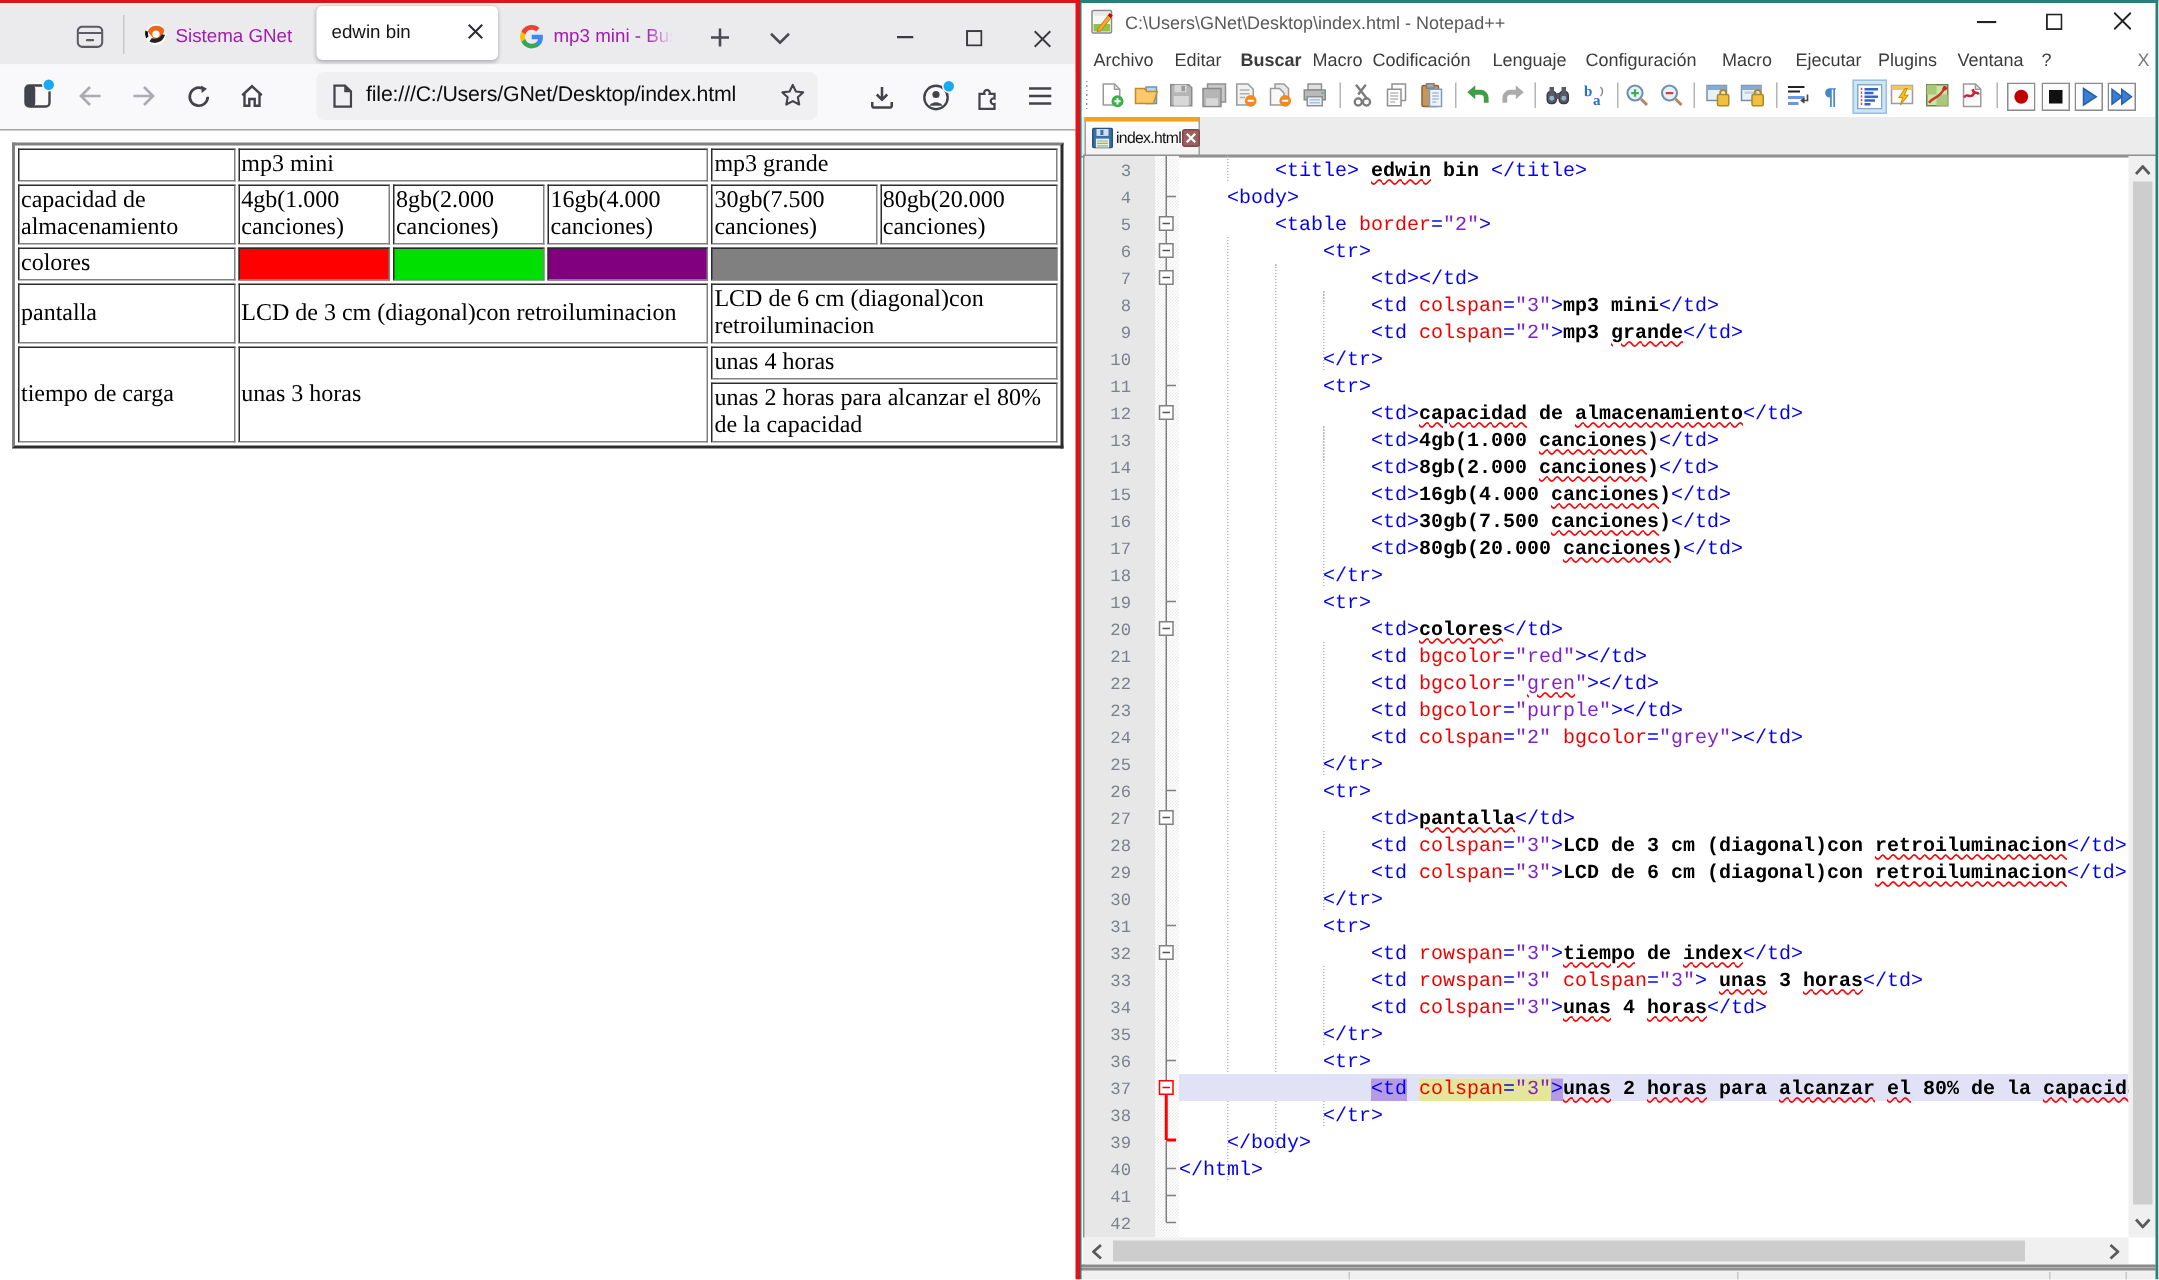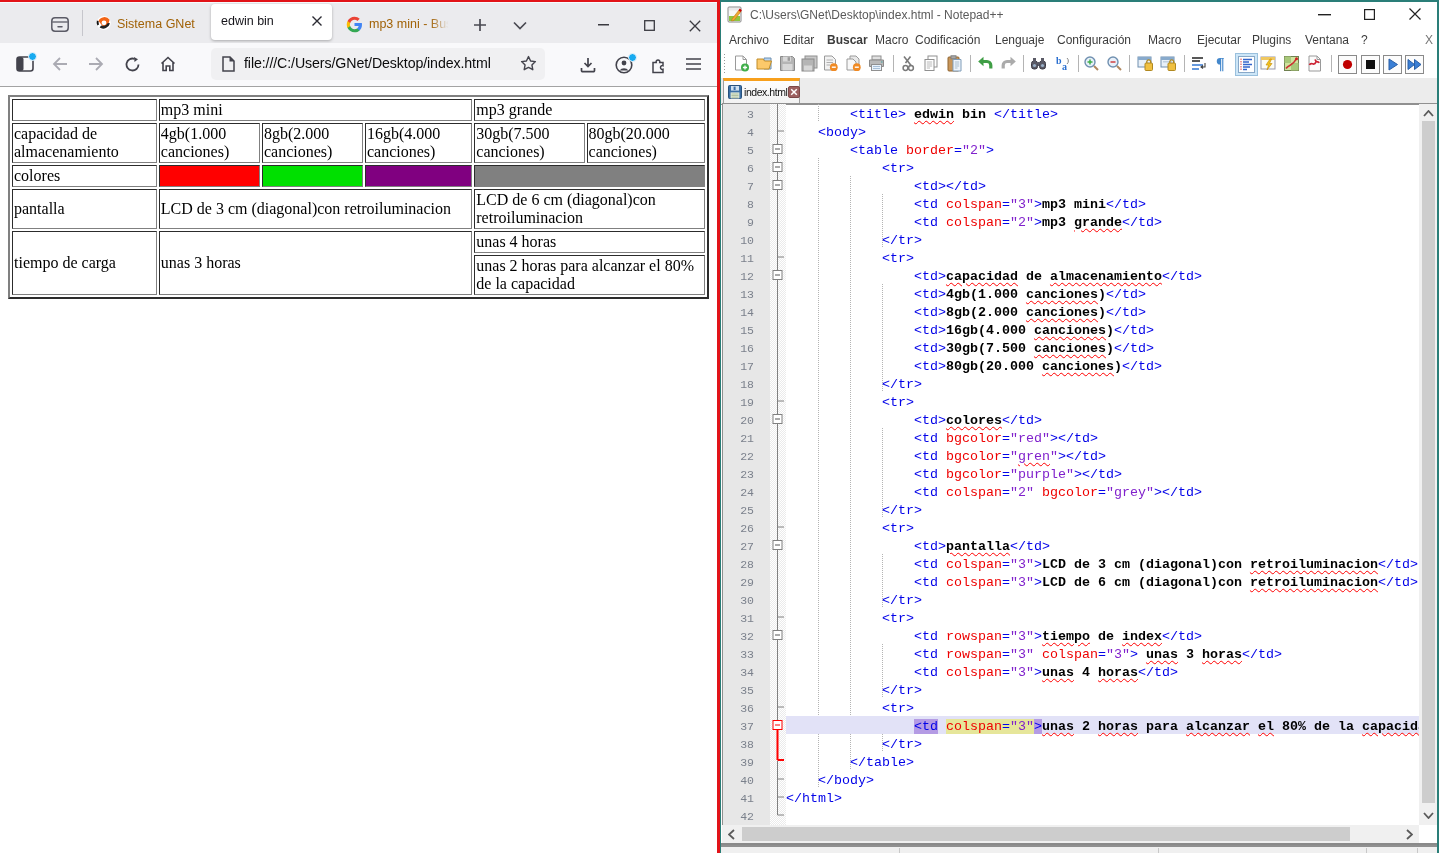--- a/index.html
+++ b/index.html
@@ -4,21 +4,21 @@
 <style>
 html,body{margin:0;padding:0;}
 body{width:1439px;height:853px;position:relative;overflow:hidden;font-family:"Liberation Sans",sans-serif;background:#fff;}
 
 #browser{position:absolute;left:0;top:0;width:720px;height:853px;background:#fff;}
 #redtop{position:absolute;left:0;top:0;width:720px;height:2px;background:#e21318;}
 #redright{position:absolute;left:717px;top:0;width:3px;height:853px;background:#e21318;}
 #tabbar{position:absolute;left:0;top:2px;width:717px;height:41px;background:#ebebee;border-top:1px solid #f7fbfd;box-sizing:border-box;}
 #navbar{position:absolute;left:0;top:43px;width:717px;height:43px;background:#f9f9fb;border-bottom:5px solid #a3a3a3;}
 #content{position:absolute;left:0;top:87px;width:717px;height:766px;background:#fff;font-family:"Liberation Serif",serif;font-size:16px;color:#000;}
-.tabtxt{position:absolute;font-size:12.5px;color:#a16207;white-space:nowrap;}
+.tabtxt{position:absolute;font-size:12.5px;color:#a21caf;white-space:nowrap;}
 #atab{position:absolute;left:211px;top:4px;width:121px;height:36px;background:#fff;border-radius:4px;box-shadow:0 1px 3px rgba(0,0,0,0.28);}
 #urlbar{position:absolute;left:211px;top:5px;width:334px;height:32px;background:#f0f0f2;border-radius:5px;}
 .nicon{position:absolute;}
 .nicon svg{display:block;}
 
 #npp{position:absolute;left:720px;top:0;width:719px;height:615px;background:#fff;}
 #tealtop{position:absolute;left:0;top:0;width:719px;height:2px;background:#2a7e78;}
 #tealright{position:absolute;left:717px;top:0;width:2px;height:853px;background:#2a7e78;}
 #ntitle{position:absolute;left:0;top:2px;width:717px;height:26px;background:#fff;}
 #nmenu{position:absolute;left:0;top:28px;width:717px;height:22px;background:#fff;font-size:12px;color:#3c3c3c;}
@@ -537,21 +537,20 @@
 <div>                <i class="t">&lt;td </i><i class="a">colspan</i><i class="t">=</i><i class="v">"3"</i><i class="t">&gt;</i><i class="b">LCD de 6 cm (diagonal)con <i class="q">retroiluminacion</i></i><i class="t">&lt;/td&gt;</i></div>
 <div>            <i class="t">&lt;/tr&gt;</i></div>
 <div>            <i class="t">&lt;tr&gt;</i></div>
 <div>                <i class="t">&lt;td </i><i class="a">rowspan</i><i class="t">=</i><i class="v">"3"</i><i class="t">&gt;</i><i class="b"><i class="q">tiempo</i> de <i class="q">index</i></i><i class="t">&lt;/td&gt;</i></div>
 <div>                <i class="t">&lt;td </i><i class="a">rowspan</i><i class="t">=</i><i class="v">"3"</i> <i class="a">colspan</i><i class="t">=</i><i class="v">"3"</i><i class="t">&gt;</i><i class="b"> <i class="q">unas</i> 3 <i class="q">horas</i></i><i class="t">&lt;/td&gt;</i></div>
 <div>                <i class="t">&lt;td </i><i class="a">colspan</i><i class="t">=</i><i class="v">"3"</i><i class="t">&gt;</i><i class="b"><i class="q">unas</i> 4 <i class="q">horas</i></i><i class="t">&lt;/td&gt;</i></div>
 <div>            <i class="t">&lt;/tr&gt;</i></div>
 <div>            <i class="t">&lt;tr&gt;</i></div>
 <div class="cur">                <i class="t hlv">&lt;td</i> <i class="hly"><i class="a">colspan</i><i class="t">=</i><i class="v">"3"</i></i><i class="t hlv">&gt;</i><i class="b"><i class="q">unas</i> 2 <i class="q">horas</i> para <i class="q">alcanzar</i> <i class="q">el</i> 80% de la <i class="q">capacidad</i></i></div>
 <div>            <i class="t">&lt;/tr&gt;</i></div>
-<div>        <i class="t">&lt;/table&gt;</i></div>
 <div>    <i class="t">&lt;/body&gt;</i></div>
 <div><i class="t">&lt;/html&gt;</i></div>
 </div>
   <div id="linenums" class="mono">
 <div>3</div>
 <div>4</div>
 <div>5</div>
 <div>6</div>
 <div>7</div>
 <div>8</div>

